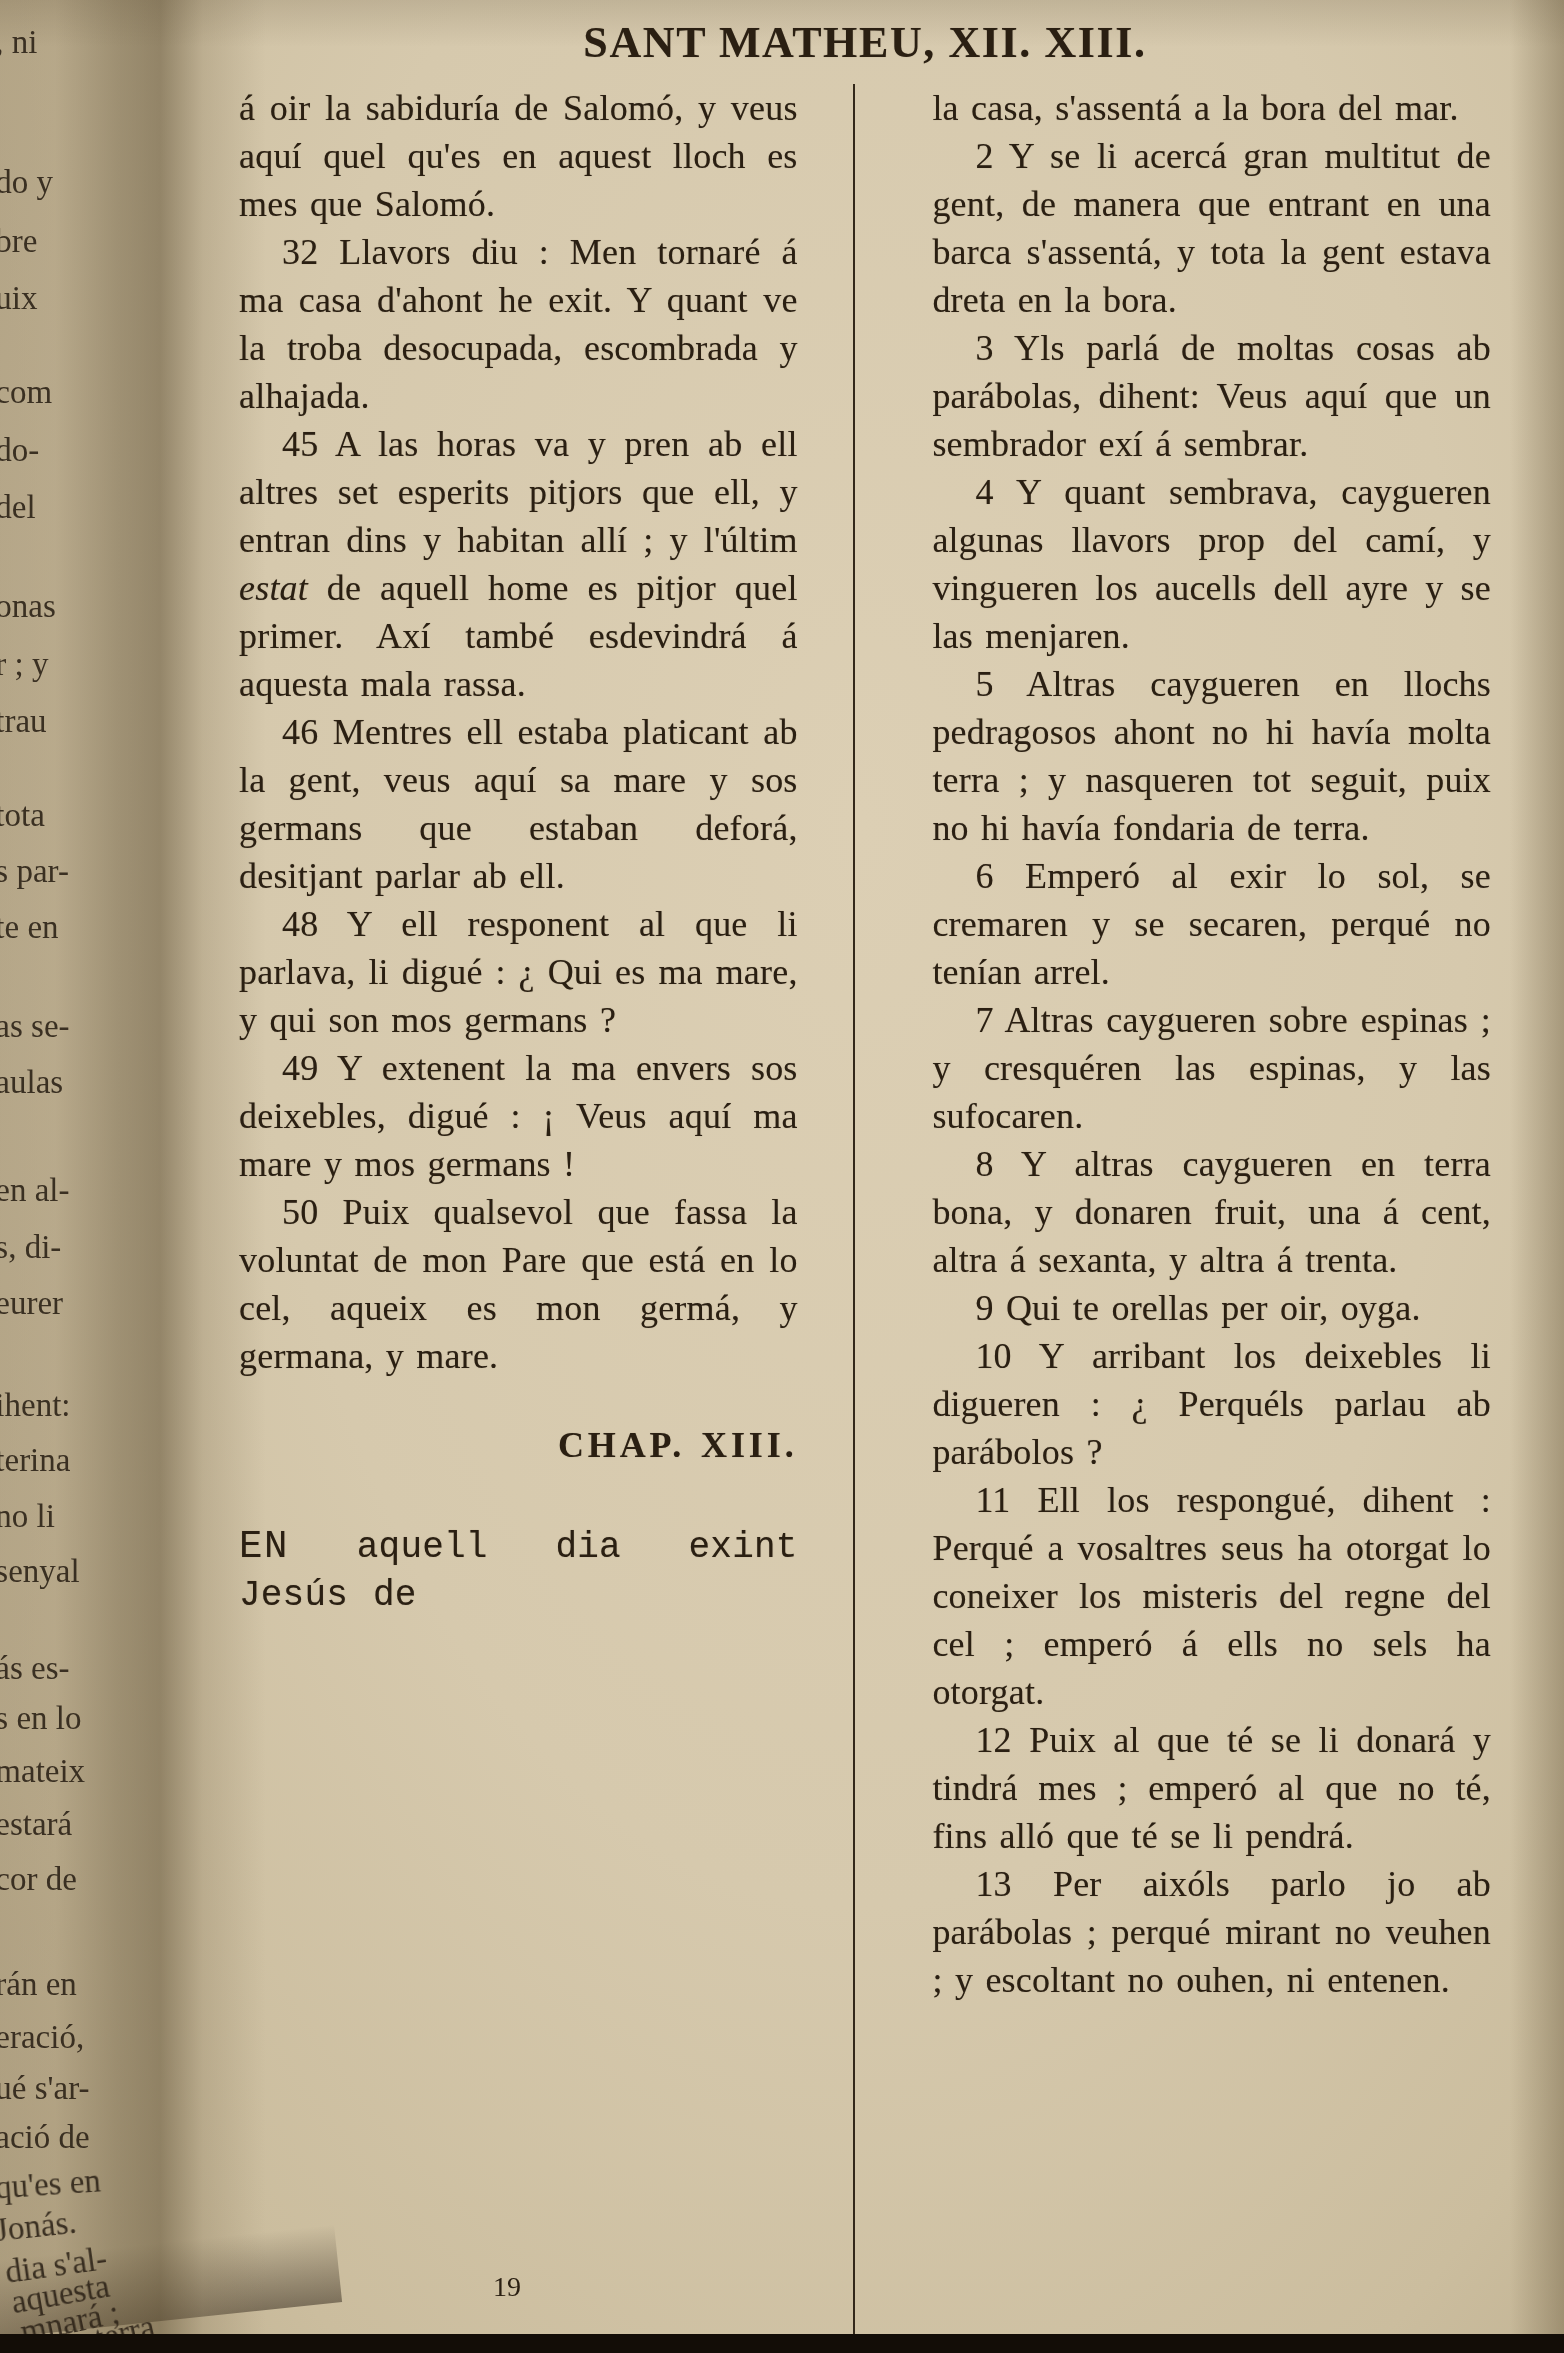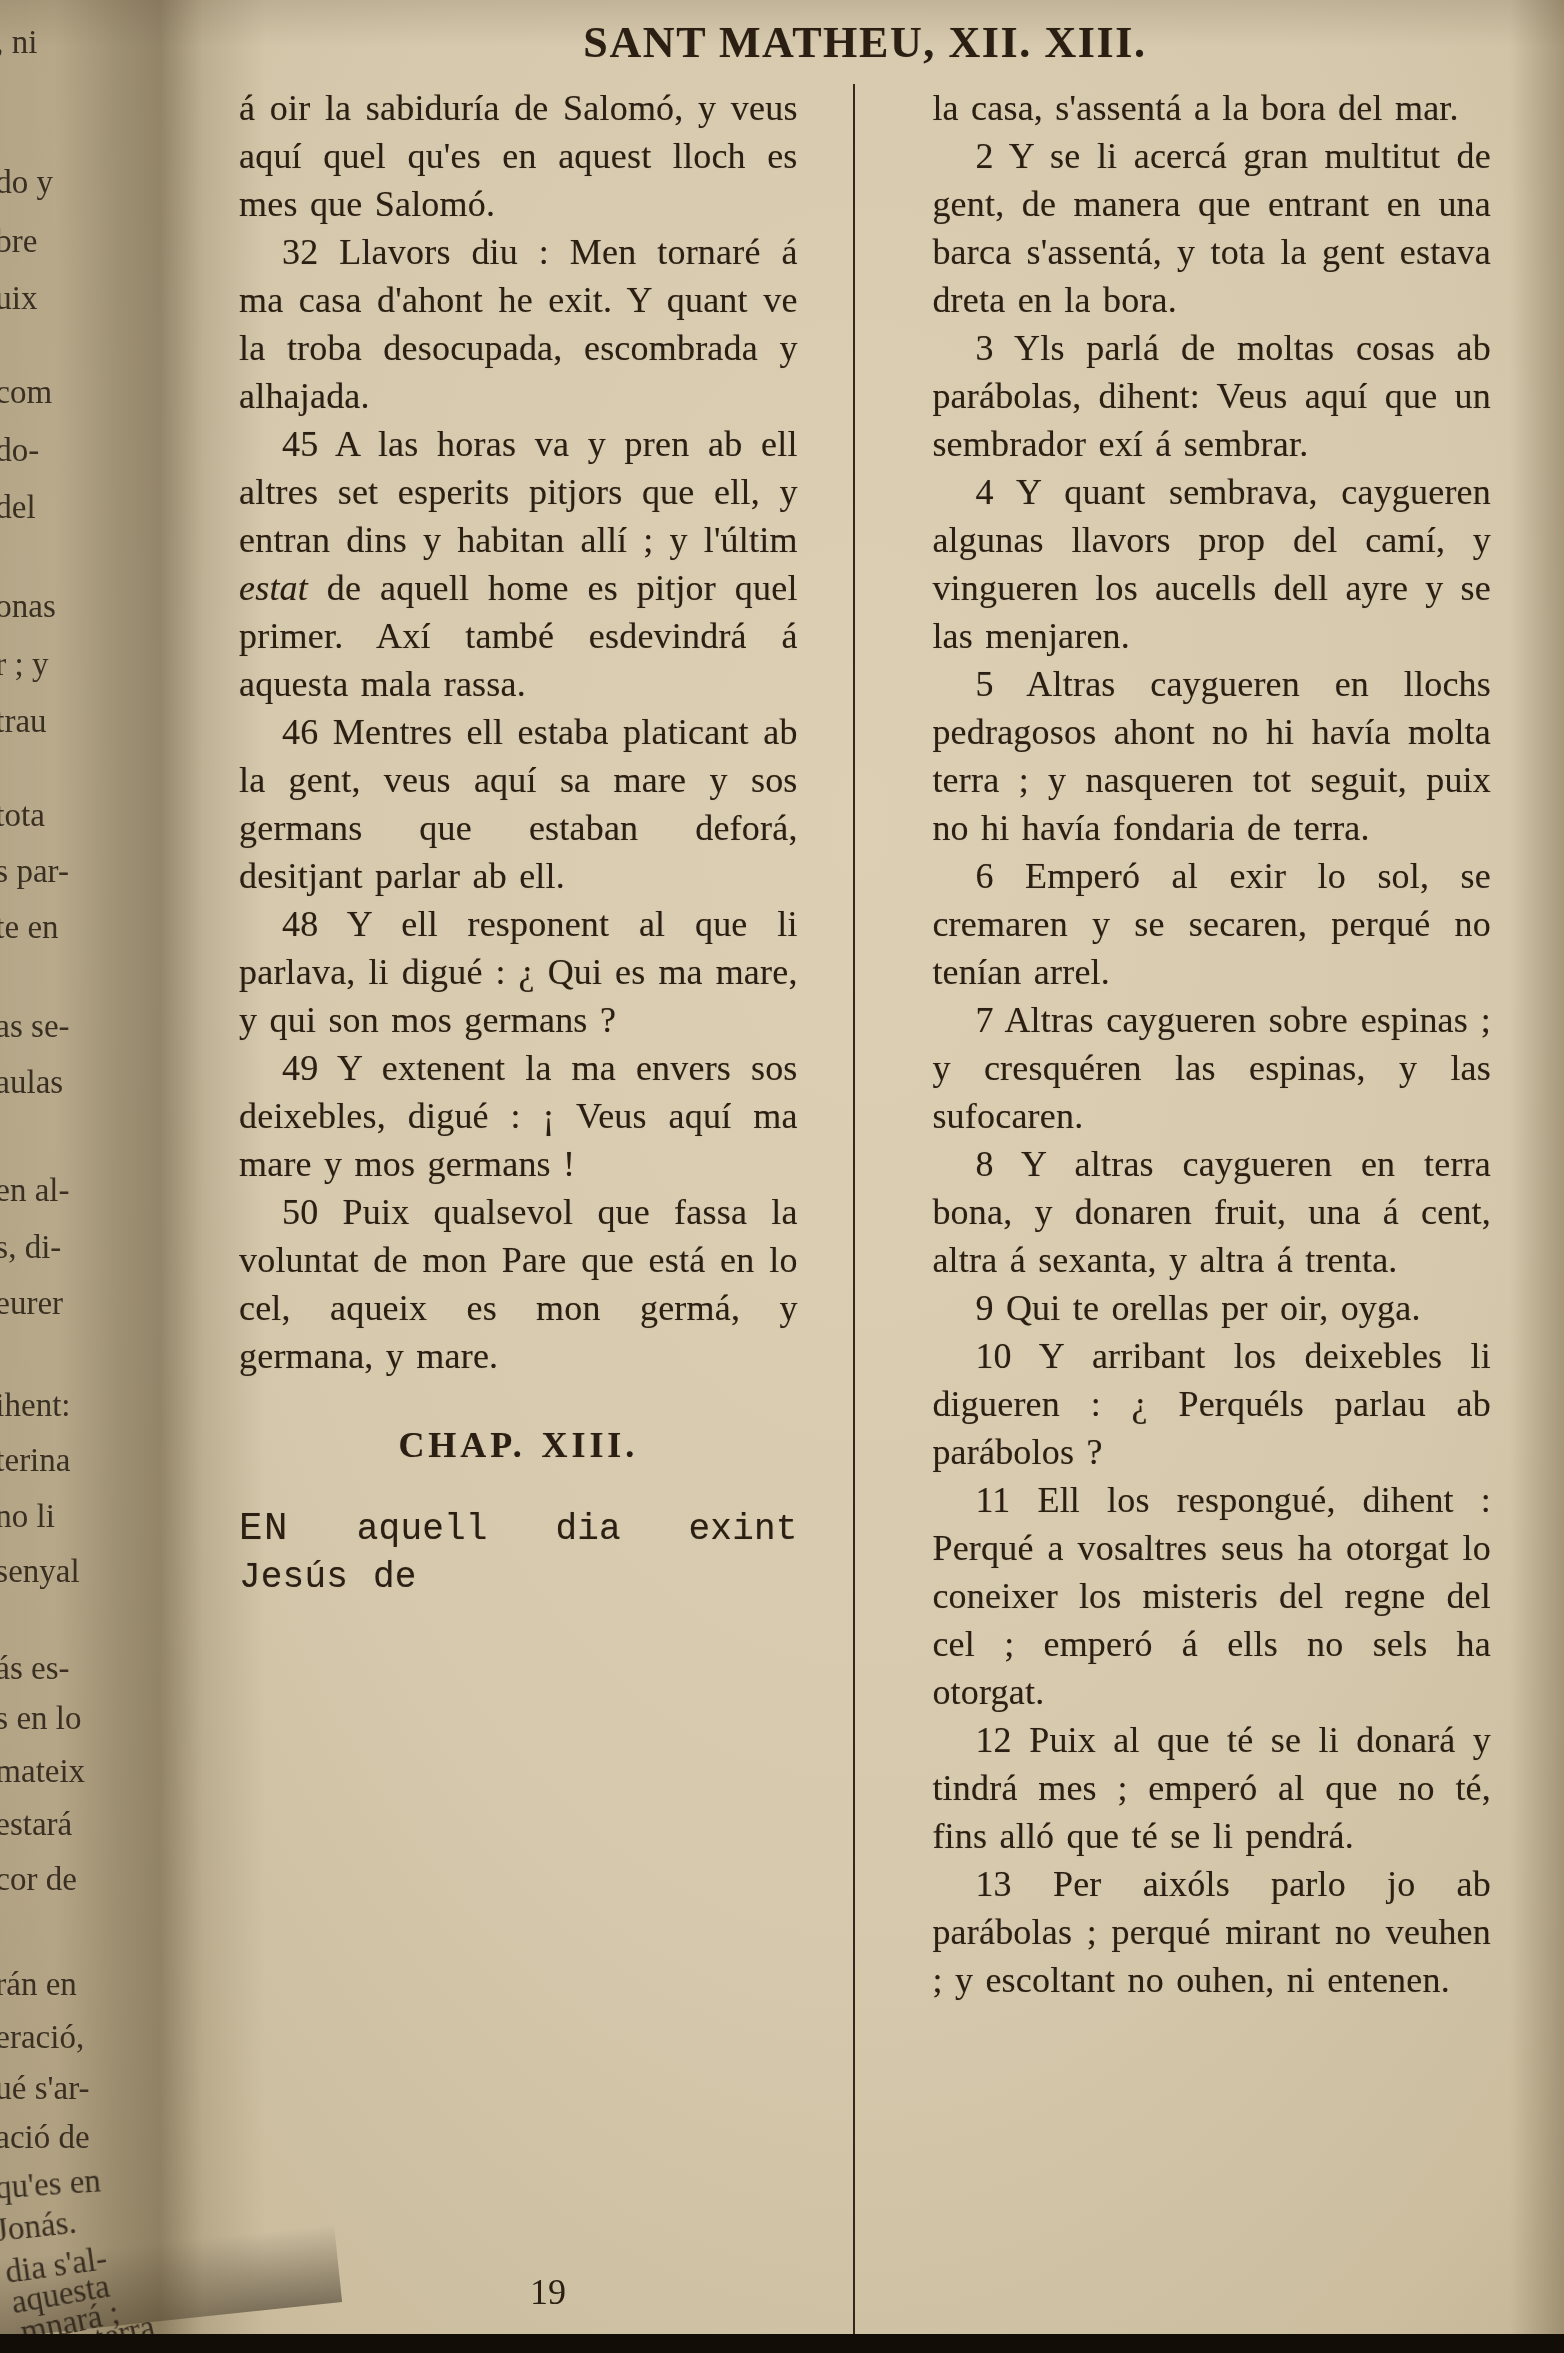--- a/index.html
+++ b/index.html
@@ -75,38 +75,37 @@
     line-height:48px;
     letter-spacing:0.2px;
     word-spacing:3.1px;
   }
   .col-left{width:603px;margin-right:11.7px;}
   .divider{width:2.3px;background:var(--rule);margin-right:33px;}
   .col-right{width:603px;}
   .col p{margin:0;text-indent:43px;}
   .col p.cont{text-indent:0;}
   h2.chap{
-    margin:41px 0 36px 0;
-    text-align:center;
+    margin:41px 0 54px 0;
+    text-align:right;
     font-size:36px;
     font-weight:bold;
     letter-spacing:3.9px;
   }
   p.summary{
     font-style:italic;
     text-indent:0 !important;
     margin:0 0 27px 9.4px !important;
   }
   p.opening{text-indent:0 !important;margin-top:6.3px !important;font-family:Liberation Mono, monospace;}
   .initial{font-size:39px;letter-spacing:1.6px;}
   .page-number{
     position:absolute;
     left:493px;top:2271px;width:110px;
-    text-align:center;
-    font-size:36px;
+    font-size:28px;
     z-index:4;
   }
   .bottom-left-curve{
     position:absolute;bottom:15.6px;left:0;width:344px;height:78px;z-index:1;
     background:linear-gradient(to top, rgba(30,20,10,0.45), rgba(30,20,10,0));
     transform:rotate(-6deg);transform-origin:left bottom;
     pointer-events:none;
   }
   .bottom-bar{
     position:absolute;left:0;right:0;bottom:0;height:20.3px;

